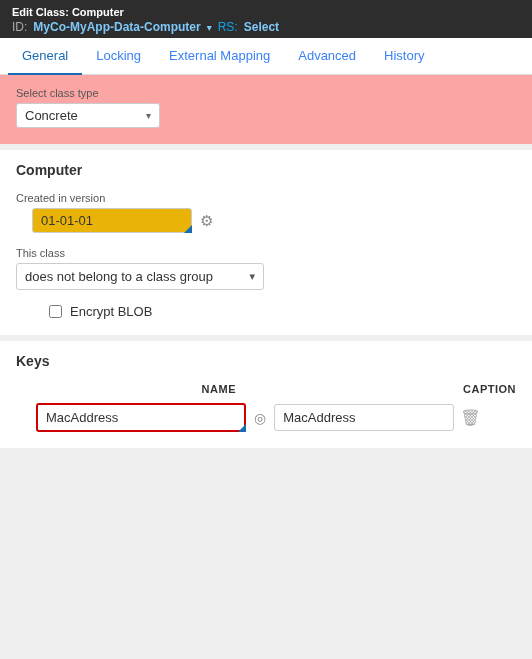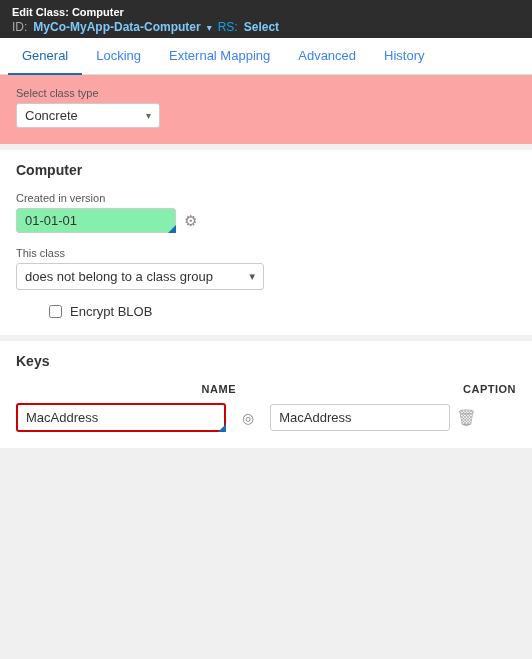--- a/index.html
+++ b/index.html
@@ -125,23 +125,24 @@
       display: flex;
       align-items: center;
       gap: 8px;
     }
     .text-input {
       border: 1px solid #ccc;
       border-radius: 3px;
       padding: 4px 8px;
       font-size: 13px;
       color: #333;
-      background: #86efac;
+      background: #eab308;
       width: 160px;
       position: relative;
+      margin-left: 16px;
     }
     .text-input-corner {
       position: absolute;
       right: 0;
       bottom: 0;
       width: 0;
       height: 0;
       border-style: solid;
       border-width: 0 0 8px 8px;
       border-color: transparent transparent #1a6bb5 transparent;
@@ -206,21 +207,22 @@
     }
     .col-name {
       width: 220px;
     }
     .col-caption {
       flex: 1;
     }
     .key-row {
       display: flex;
       align-items: center;
-      gap: 16px;
+      gap: 8px;
+      margin-left: 20px;
     }
     .key-input-wrapper {
       position: relative;
       width: 210px;
     }
     .key-input {
       width: 100%;
       border: 2px solid #cc0000;
       border-radius: 3px;
       padding: 5px 8px;

